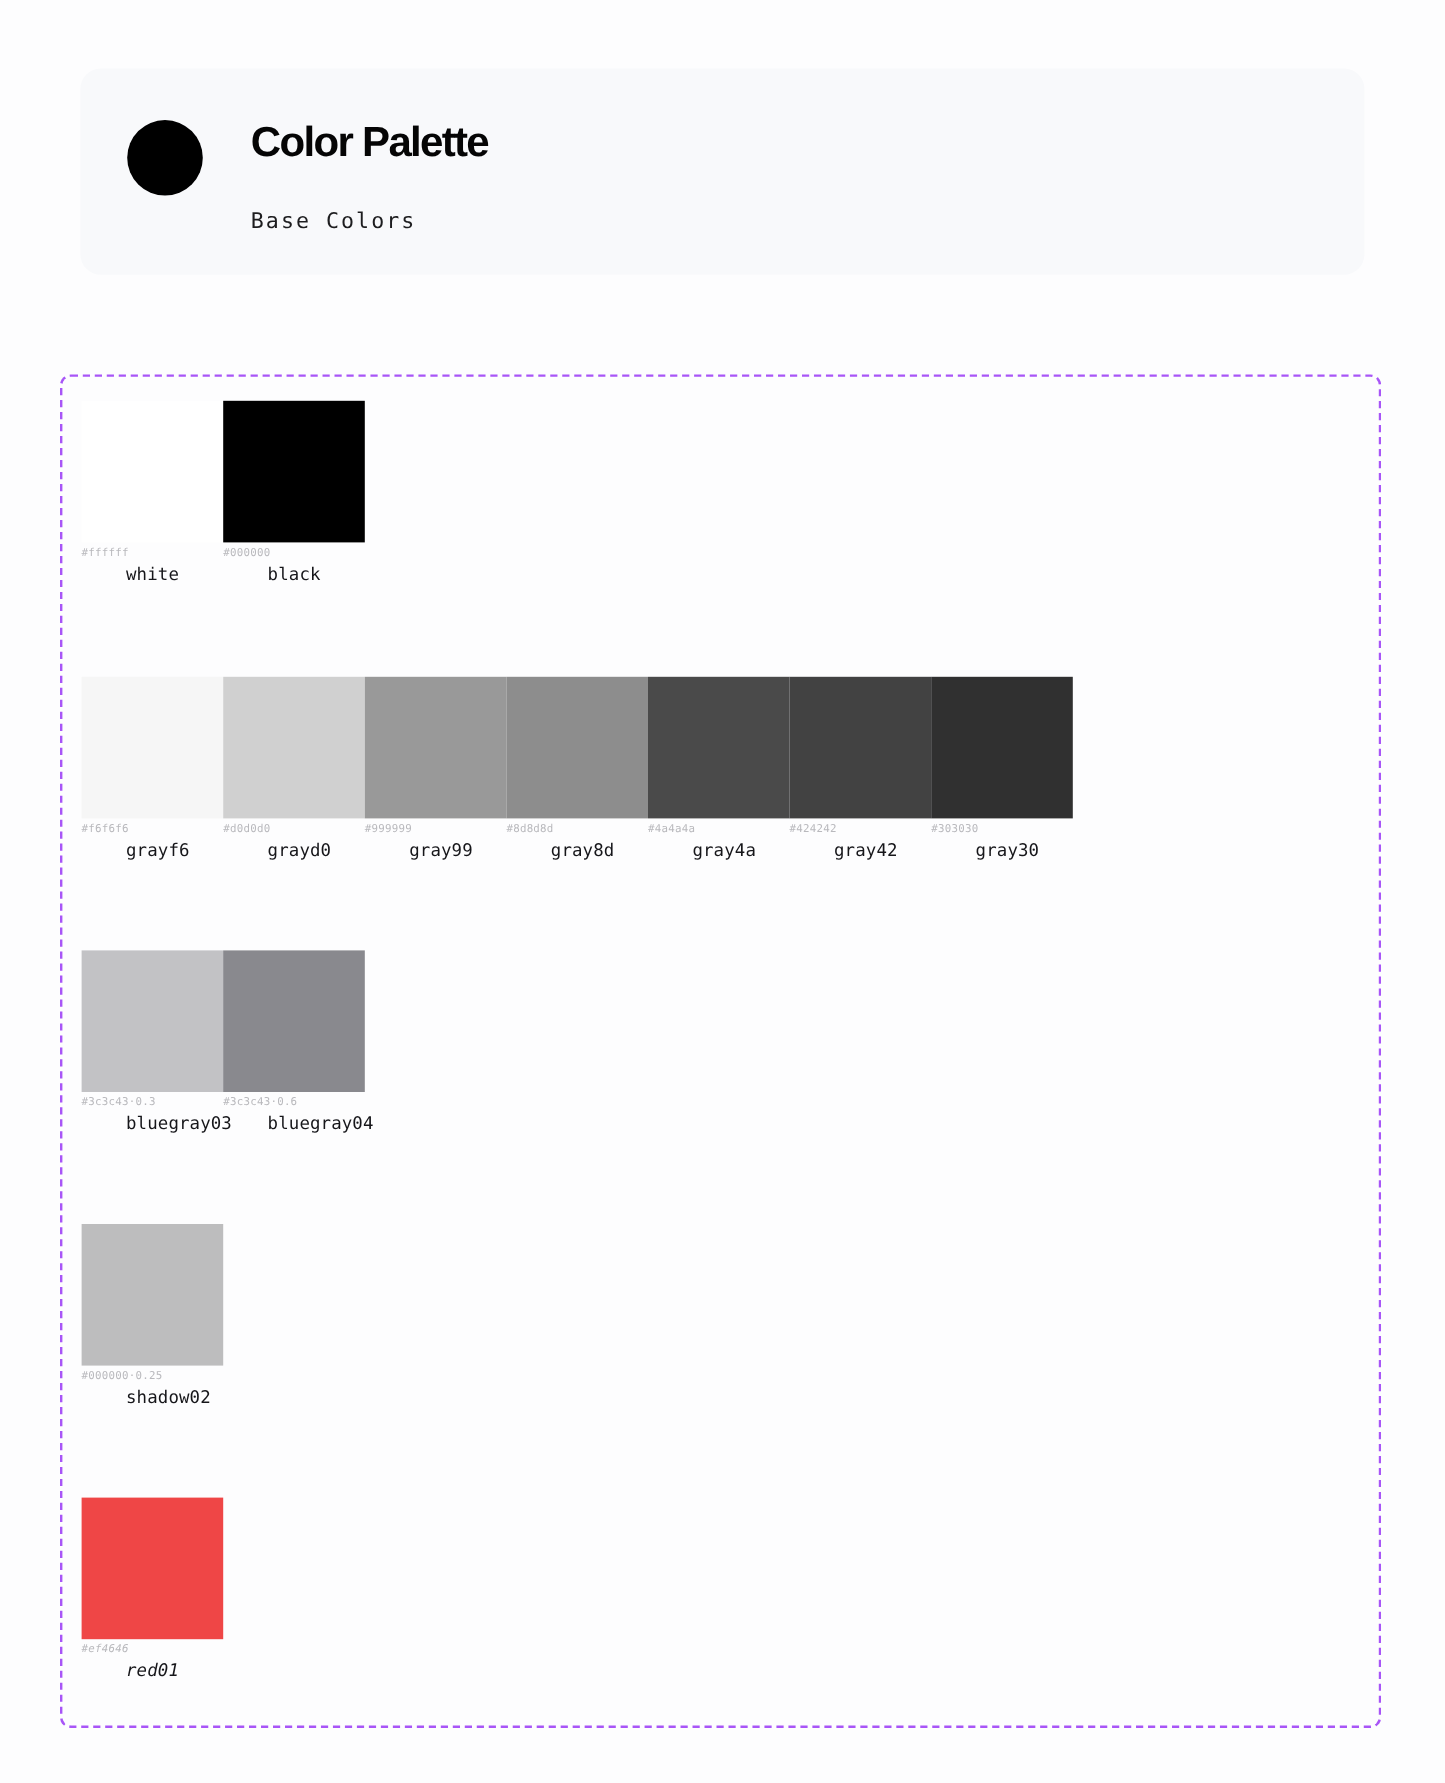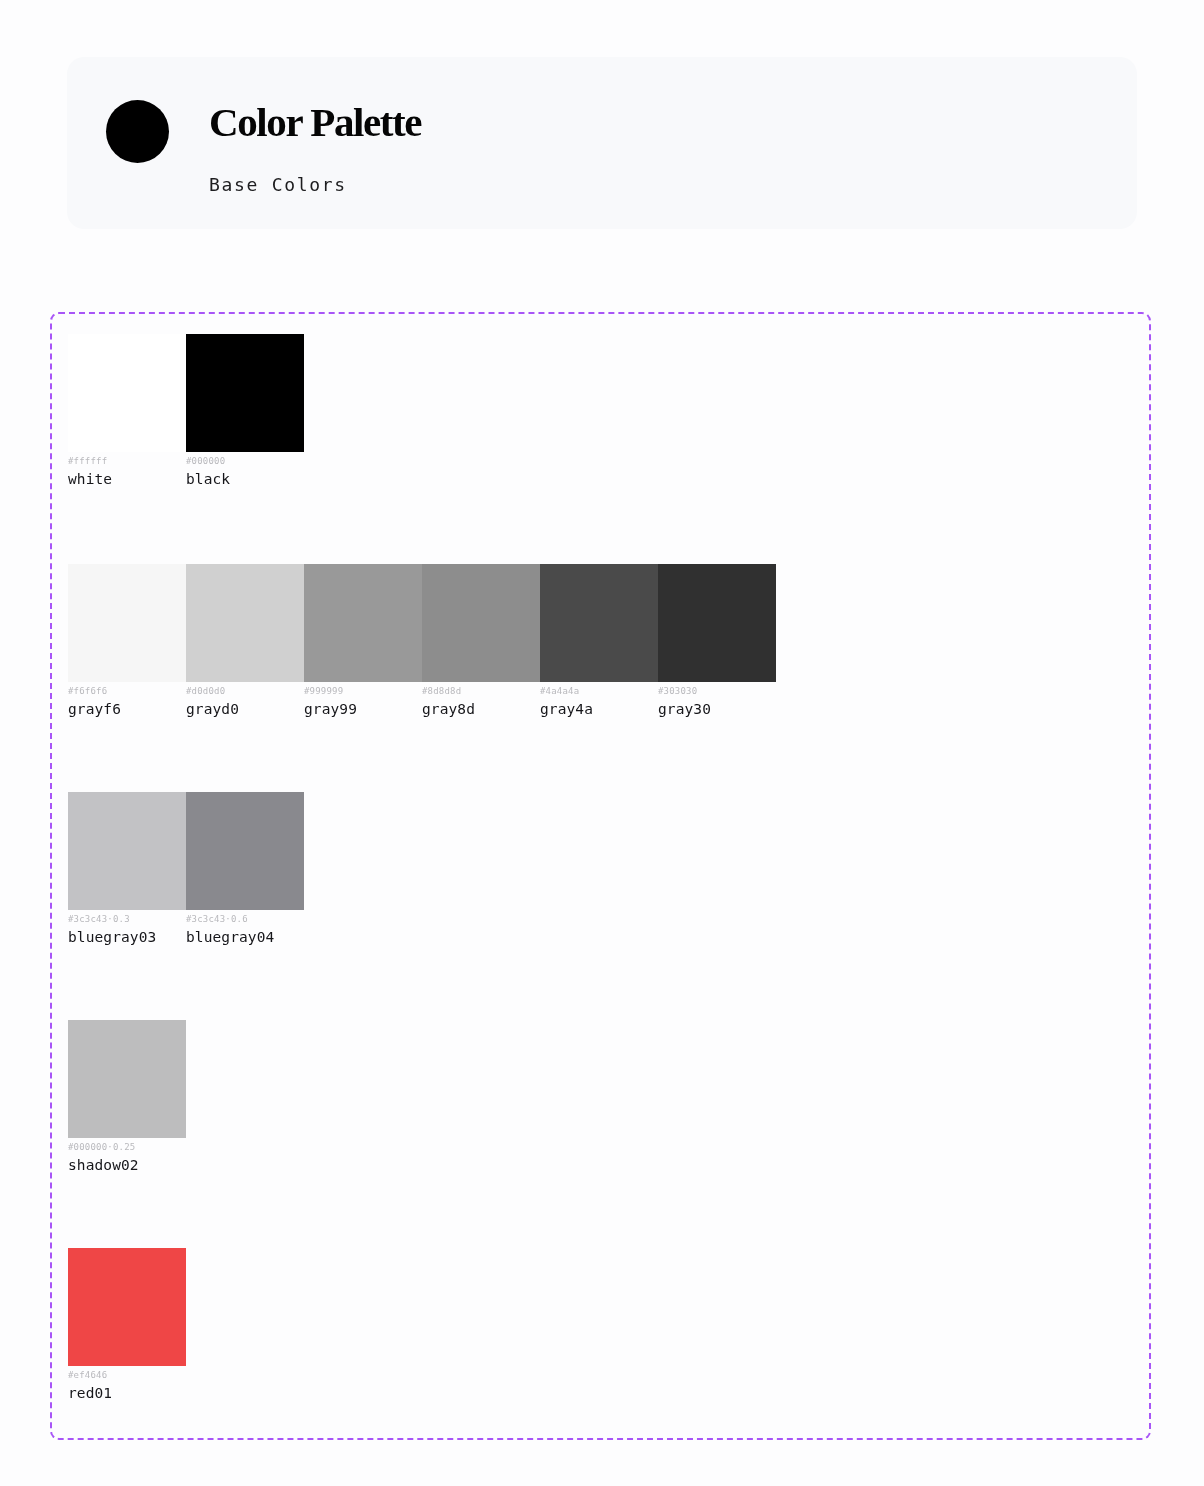--- a/index.html
+++ b/index.html
@@ -32,22 +32,22 @@
     top: 43px;
     width: 63px;
     height: 63px;
     border-radius: 50%;
     background: #000000;
   }
   .header-title {
     position: absolute;
     left: 142px;
     top: 44px;
-    font-family: Liberation Serif, serif;
-    font-size: 41px;
+    font-family: Liberation Sans, sans-serif;
+    font-size: 35px;
     font-weight: 900;
     letter-spacing: -1.4px;
     color: #050505;
     line-height: 1.05;
     white-space: nowrap;
   }
   .header-subtitle {
     position: absolute;
     left: 142px;
     top: 117px;
@@ -100,20 +100,21 @@
     white-space: nowrap;
   }
   .swatch-name {
     font-family: "DejaVu Sans Mono", monospace;
     font-size: 14.5px;
     font-weight: 400;
     color: #16161a;
     letter-spacing: 0.1px;
     margin-top: 5px;
     white-space: nowrap;
+    margin-left: 37px;
   }
 </style>
 </head>
 <body>
 
 <div class="header-card">
   <div class="header-circle"></div>
   <div class="header-title">Color Palette</div>
   <div class="header-subtitle">Base Colors</div>
 </div>
@@ -155,20 +156,25 @@
             <div class="swatch-chip" style="background: rgb(141, 141, 141);"></div>
             <div class="swatch-hex">#8d8d8d</div>
             <div class="swatch-name">gray8d</div>
           </div>
           <div class="swatch-cell">
             <div class="swatch-chip" style="background: rgb(74, 74, 74);"></div>
             <div class="swatch-hex">#4a4a4a</div>
             <div class="swatch-name">gray4a</div>
           </div>
           <div class="swatch-cell">
+            <div class="swatch-chip" style="background: rgb(66, 66, 66);"></div>
+            <div class="swatch-hex">#424242</div>
+            <div class="swatch-name">gray42</div>
+          </div>
+          <div class="swatch-cell">
             <div class="swatch-chip" style="background: rgb(48, 48, 48);"></div>
             <div class="swatch-hex">#303030</div>
             <div class="swatch-name">gray30</div>
           </div>
         </div>
       </div>
       <div class="group" style="top: 478px;">
         <div class="swatch-strip">
           <div class="swatch-cell">
             <div class="swatch-chip" style="background: rgba(60, 60, 67, 0.3);"></div>
@@ -184,21 +190,21 @@
       </div>
       <div class="group" style="top: 706px;">
         <div class="swatch-strip">
           <div class="swatch-cell">
             <div class="swatch-chip" style="background: rgba(0, 0, 0, 0.25);"></div>
             <div class="swatch-hex">#000000·0.25</div>
             <div class="swatch-name">shadow02</div>
           </div>
         </div>
       </div>
-      <div class="group" style="top: 934px;">
+      <div class="group" style="top: 934px; font-style: italic;">
         <div class="swatch-strip">
           <div class="swatch-cell">
             <div class="swatch-chip" style="background: rgb(239, 70, 70);"></div>
             <div class="swatch-hex">#ef4646</div>
             <div class="swatch-name">red01</div>
           </div>
         </div>
       </div>
     </div>
 </div>

